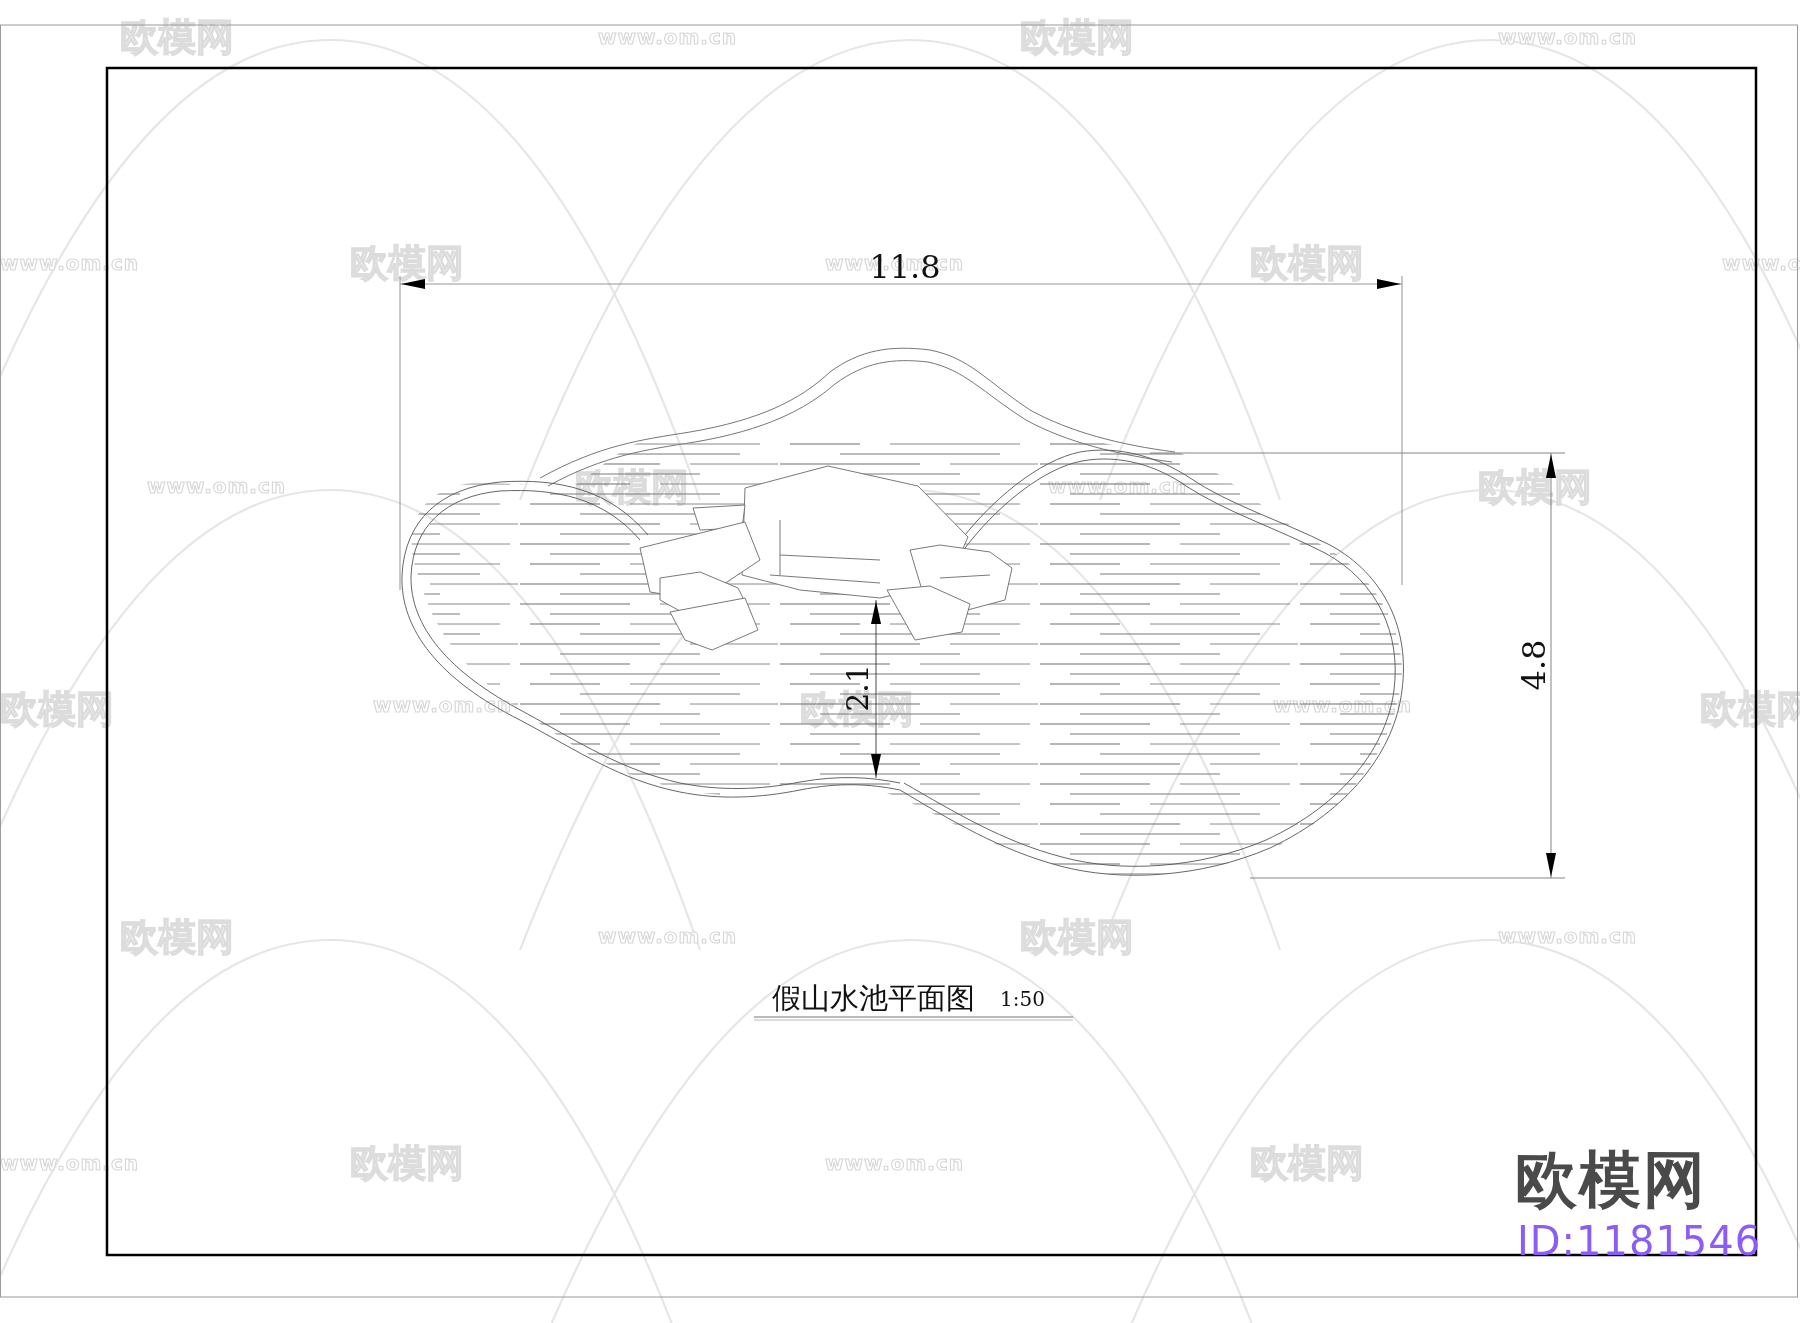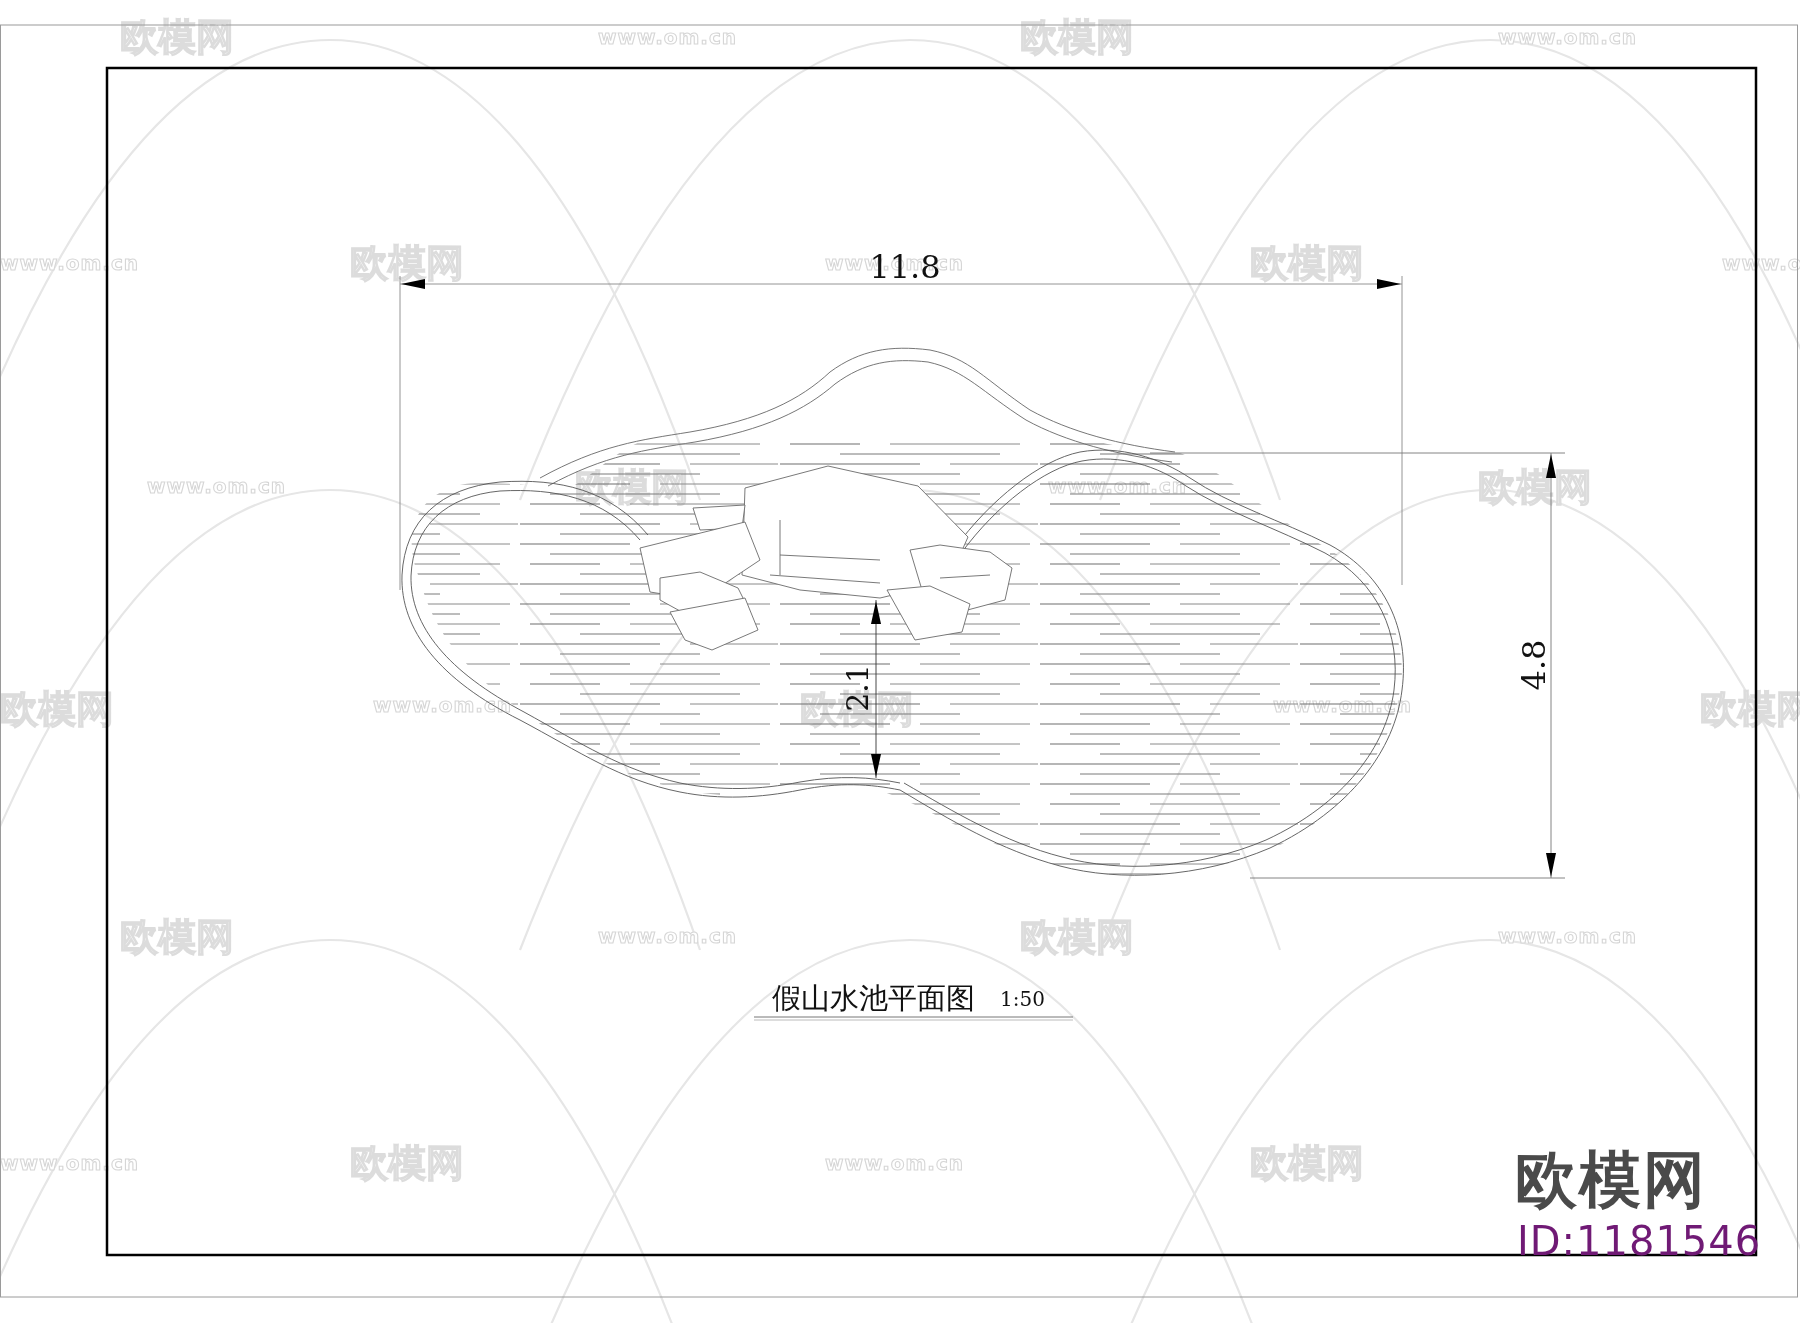--- a/index.html
+++ b/index.html
@@ -4,21 +4,21 @@
 <style>
   html, body { margin: 0; padding: 0; background: #ffffff; }
   body { width: 1800px; height: 1323px; position: relative; overflow: hidden; font-family: "DejaVu Serif", serif; }
   #canvas { position: absolute; left: 0; top: 0; width: 1800px; height: 1323px; }
   .wm-text { font-family: "DejaVu Sans", sans-serif; font-weight: bold; fill: #ffffff; stroke: #dcdcdc; stroke-width: 1.3; }
   .wm-url { font-family: "DejaVu Sans", sans-serif; font-weight: bold; fill: #ffffff; stroke: #d6d6d6; stroke-width: 1.1; letter-spacing: 1px; }
   .wm-arc { fill: none; stroke: #e6e6e6; stroke-width: 2.2; }
   .dim-text { font-family: "DejaVu Serif", serif; fill: #111; }
   .title-text { font-family: "DejaVu Serif", serif; fill: #111; }
   .logo-main { position: absolute; left: 1515px; top: 1138px; font-family: "DejaVu Sans", sans-serif; font-size: 62px; font-weight: bold; color: #4a4a4a; letter-spacing: 2px; }
-  .logo-id { position: absolute; left: 1517px; top: 1218px; font-family: "DejaVu Sans", sans-serif; font-size: 40px; color: #701a75; letter-spacing: 1px; }
+  .logo-id { position: absolute; left: 1517px; top: 1218px; font-family: "DejaVu Sans", sans-serif; font-size: 40px; color: #8b5cf6; letter-spacing: 1px; }
 </style>
 </head>
 <body>
 
 <svg id="canvas" viewBox="0 0 1800 1323" xmlns="http://www.w3.org/2000/svg">
   <defs>
     <clipPath id="pondClip">
       <path d="M420,580 C395,520 430,485 475,483 C520,482 555,490 575,485 C600,470 620,445 660,435 C720,422 790,400 820,375 C850,352 890,345 930,355 C970,365 990,390 1040,418 C1090,445 1130,450 1160,448 C1200,450 1260,510 1330,550 C1380,580 1410,640 1400,690 C1390,760 1330,830 1250,858 C1170,880 1100,880 1040,860 C970,840 920,800 870,788 C820,780 790,800 720,795 C660,790 610,770 565,740 C510,705 440,660 420,580 Z"></path>
     </clipPath>
     <pattern id="waterHatch" patternUnits="userSpaceOnUse" width="260" height="60">

